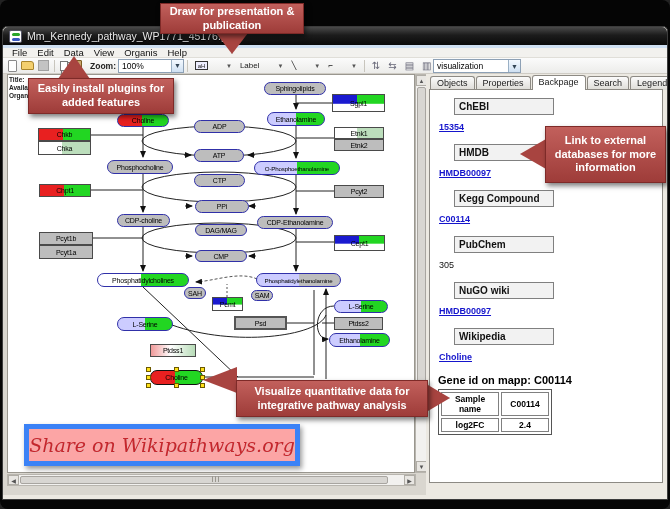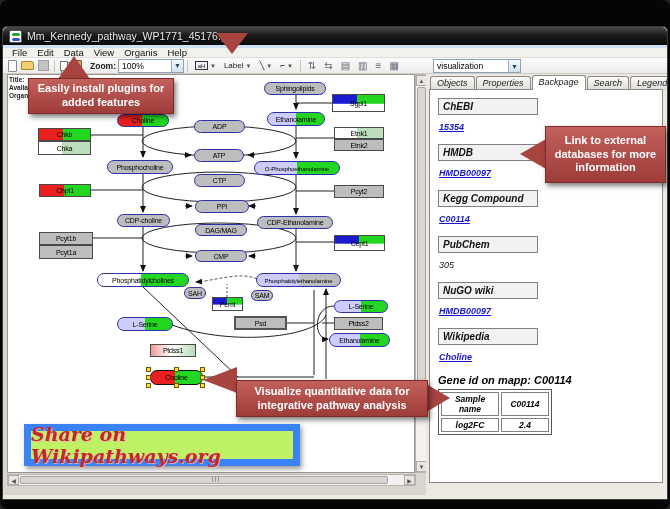--- a/index.html
+++ b/index.html
@@ -28,21 +28,21 @@
   .ic-save{width:11px;height:11px;background:#c3c3c3;border:1px solid #a0a0a0;}
   .ic-copy{width:8px;height:10px;background:#fff;border:1px solid #777;box-shadow:2px 2px 0 #dedede,2px 2px 0 1px #777;}
   .ic-paste{width:10px;height:12px;background:#caa66d;border:1px solid #7c5c22;border-radius:1px;}
   .tb-sep{width:1px;height:12px;background:#c8c5bd;margin:0 3px;}
   .tb-label{font-size:8.5px;font-weight:bold;color:#222;margin:0 2px 0 6px;}
   .combo{height:14px;background:#fff;border:1px solid #8da0b5;display:flex;align-items:center;font-size:8.5px;}
   .combo .val{padding:0 3px;flex:1;white-space:nowrap;overflow:hidden;}
   .combo .arr{width:12px;height:100%;background:linear-gradient(#f4f9ff,#cfe0f2);border-left:1px solid #9ab0c5;
               font-size:7px;display:flex;align-items:center;justify-content:center;color:#345;}
   .tool-btn{height:14px;border:1px solid transparent;border-radius:2px;display:flex;align-items:center;
-            font-size:8px;padding:0 2px;margin:0 1px;color:#222;}
+            font-size:8px;padding:0 2px;margin:0 1px;color:#222;gap:16px;}
   .tool-btn .car{font-size:6px;color:#555;margin-left:2px;}
   .dn-glyph{width:13px;height:9px;border:1px solid #333;font-size:6px;display:flex;align-items:center;justify-content:center;background:#eef;}
   .al-icon{font-size:10px;color:#667;margin:0 4px;line-height:1;}
   
   #main{position:absolute;left:0;top:47px;width:664px;height:421px;background:#d9d6cf;}
   #canvas{position:absolute;left:4px;top:0;width:408px;height:399px;background:#fff;border:1px solid #9a978f;overflow:hidden;}
   .canvas-info{position:absolute;left:1px;top:1px;font-size:6.5px;font-weight:bold;color:#222;line-height:8px;}
   
   .vscroll{position:absolute;left:412px;top:0;width:13px;height:399px;background:#f2f1ef;border:1px solid #b8b5ae;}
   .vscroll .thumb{position:absolute;left:1px;top:12px;width:9px;height:310px;background:#d8d6d2;border:1px solid #a8a5a0;border-radius:2px;}
@@ -63,44 +63,44 @@
   .flg{background:linear-gradient(90deg,#ccccff 0 50%,#22d622 50%);}
   .fwg{background:linear-gradient(90deg,#ffffff 0 48%,#22d622 48%);}
   .fwpg{background:linear-gradient(90deg,#ffffff 0 45%,#bcdebc 45%);}
   .flgr{background:linear-gradient(90deg,#ccccff 0 50%,#bdbdbd 50%);}
   .fsplit{background-image:linear-gradient(90deg,#1a1ad0 0 48%,#22d622 48%);background-size:100% 55%;
           background-repeat:no-repeat;background-color:#fff;}
   .fgrad{background:linear-gradient(90deg,#f09a9a 0,#ffffff 45%,#b8dcb8 100%);}
   .psd-border{border:2px solid #555;}
   .handle{position:absolute;width:5px;height:5px;background:#ffe11a;border:1px solid #6b5900;z-index:6;}
   
-  #rightpanel{position:absolute;left:423px;top:0;width:241px;height:421px;background:#ece9e2;font-style:italic;}
+  #rightpanel{position:absolute;left:423px;top:0;width:241px;height:421px;background:#ece9e2;}
   #tabs{display:flex;align-items:flex-end;height:16px;padding-left:4px;gap:1px;}
   .tab{font-size:9px;padding:1px 6px 2px;border:1px solid #8d8a84;border-bottom:none;border-radius:3px 3px 0 0;
        background:linear-gradient(#fbfbfb,#dddbd6);color:#222;}
   .tab.active{background:#fff;padding-bottom:3px;position:relative;z-index:2;}
   #bp-content{position:absolute;left:3px;top:15px;width:234px;height:394px;background:#fff;border:1px solid #8d8a84;
               padding:8px 0 0 8px;overflow:hidden;z-index:1;}
   .bp-head{width:104px;min-width:104px;border:1px solid #808080;background:#f2f2f2;font-size:10px;font-weight:bold;
-           padding:2px 4px;color:#111;width:fit-content;min-width:100px;}
+           padding:2px 4px;color:#111;width:fit-content;min-width:100px;margin-left:16px;}
   .bp-val{font-size:9px;margin:7px 0 12px 1px;}
   .bp-val a{color:#1515cc;font-weight:bold;text-decoration:underline;}
   .bp-plain{font-size:9px;margin:7px 0 12px 1px;color:#111;}
   .exp-head{font-size:10.5px;font-weight:bold;margin:4px 0 14px;}
   .geneid{font-size:11px;font-weight:bold;margin-bottom:3px;}
   table.exp{border-collapse:separate;border-spacing:2px;border:1px solid #555;background:#fff;}
   table.exp td{border:1px solid #808080;font-size:8.5px;font-weight:bold;text-align:center;padding:1px 4px;}
   table.exp td.c1{width:58px;} table.exp td.c2{width:48px;}
   
   .callout{position:absolute;background:linear-gradient(#c2605c,#9e3c39);color:#fff;font-weight:bold;font-size:11px;
            line-height:1.25;text-align:center;padding:3px 5px;border:1px solid #7e2a28;
            box-shadow:2px 3px 5px rgba(0,0,0,.5);z-index:30;display:flex;align-items:center;justify-content:center;}
   .co-arrow{position:absolute;background:#a84440;z-index:29;box-shadow:2px 2px 4px rgba(0,0,0,.35);}
-  .share{position:absolute;background:#bef264;border:7px solid #3b82f6;z-index:30;display:flex;align-items:center;justify-content:center;
-         font-family:"DejaVu Serif",serif;font-style:italic;font-weight:bold;font-size:19px;color:#c5262c;
+  .share{position:absolute;background:#fca5a5;border:5px solid #3b82f6;z-index:30;display:flex;align-items:center;justify-content:center;
+         font-family:"DejaVu Serif",serif;font-style:italic;font-weight:normal;font-size:19px;color:#c5262c;
          text-shadow:1px 1px 1px #e8b0b0;box-shadow:2px 3px 5px rgba(0,0,0,.4);}
 </style>
 </head>
 <body>
 
 <div id="stage">
   <div id="win">
 
     <div id="titlebar">
       <span class="appicon"></span>
@@ -314,20 +314,21 @@
             </tr>
 
           </tbody>
             </table>
         </div>
       </div>
 
     </div>
   </div>
 
+  <div class="callout" style="left:160px;top:3px;width:144px;height:31px">Draw for presentation &amp; publication</div>
   <div class="co-arrow" style="left:216px;top:33px;width:32px;height:21px;clip-path:polygon(0 0,100% 0,50% 100%)"></div>
 
   <div class="co-arrow" style="left:58px;top:56px;width:32px;height:23px;clip-path:polygon(50% 0,0 100%,100% 100%)"></div>
   <div class="callout" style="left:28px;top:78px;width:146px;height:36px">Easily install plugins for added features</div>
 
   <div class="co-arrow" style="left:520px;top:139px;width:26px;height:30px;clip-path:polygon(0 50%,100% 0,100% 100%)"></div>
   <div class="callout" style="left:545px;top:126px;width:121px;height:57px;font-size:11px">Link to external databases for more information</div>
 
   <div class="co-arrow" style="left:203px;top:367px;width:34px;height:26px;clip-path:polygon(0 50%,100% 0,100% 100%)"></div>
   <div class="callout" style="left:236px;top:380px;width:192px;height:37px">Visualize quantitative data for integrative pathway analysis</div>

